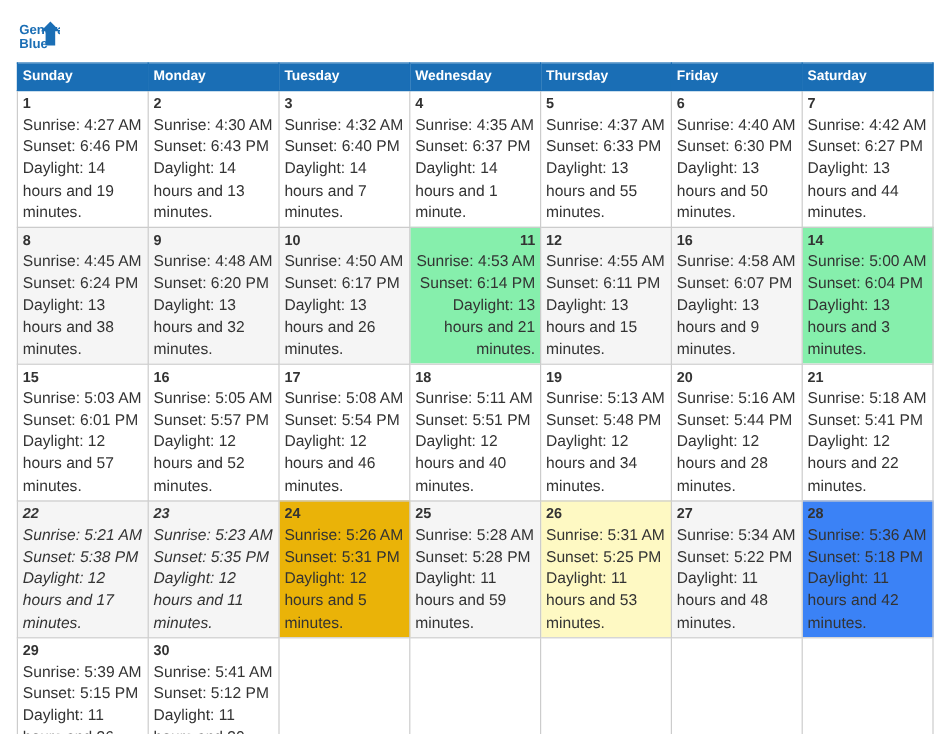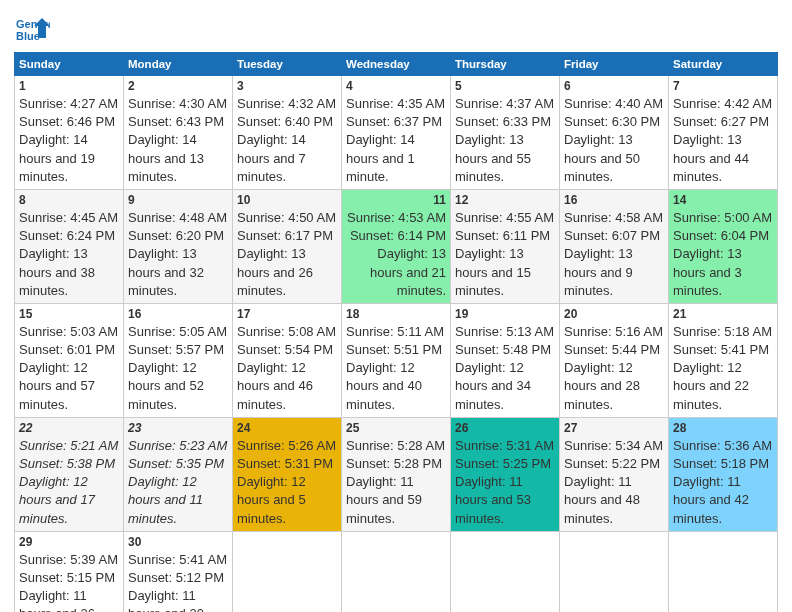--- a/index.html
+++ b/index.html
@@ -217,29 +217,29 @@
             <div class="day-info">Sunrise: 5:23 AM<br>Sunset: 5:35 PM<br>Daylight: 12 hours and 11 minutes.</div>
           </td>
           <td style="background: #eab308;">
             <span class="day-num">24</span>
             <div class="day-info">Sunrise: 5:26 AM<br>Sunset: 5:31 PM<br>Daylight: 12 hours and 5 minutes.</div>
           </td>
           <td style="background: rgb(245, 245, 245);">
             <span class="day-num">25</span>
             <div class="day-info">Sunrise: 5:28 AM<br>Sunset: 5:28 PM<br>Daylight: 11 hours and 59 minutes.</div>
           </td>
-          <td style="background: #14b8a6;">
+          <td style="background: #fef9c3;">
             <span class="day-num">26</span>
             <div class="day-info">Sunrise: 5:31 AM<br>Sunset: 5:25 PM<br>Daylight: 11 hours and 53 minutes.</div>
           </td>
           <td style="background: rgb(245, 245, 245);">
             <span class="day-num">27</span>
             <div class="day-info">Sunrise: 5:34 AM<br>Sunset: 5:22 PM<br>Daylight: 11 hours and 48 minutes.</div>
           </td>
-          <td style="background: #7dd3fc; margin-left: 25px;">
+          <td style="background: #3b82f6; margin-left: 25px;">
             <span class="day-num">28</span>
             <div class="day-info">Sunrise: 5:36 AM<br>Sunset: 5:18 PM<br>Daylight: 11 hours and 42 minutes.</div>
           </td>
         </tr>
         <tr>
           <td>
             <span class="day-num">29</span>
             <div class="day-info">Sunrise: 5:39 AM<br>Sunset: 5:15 PM<br>Daylight: 11 hours and 36 minutes.</div>
           </td>
           <td>

